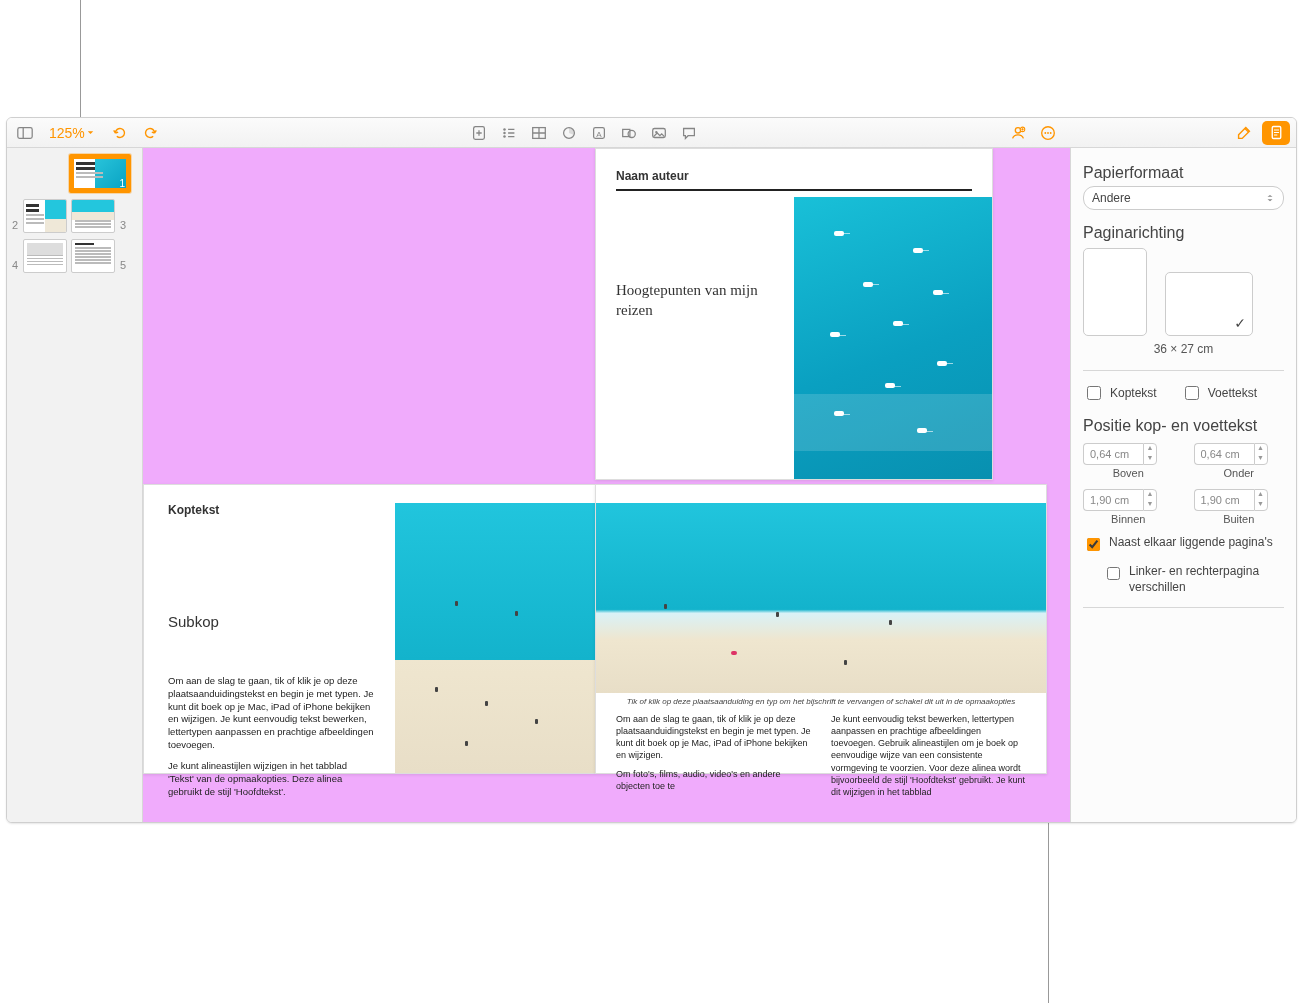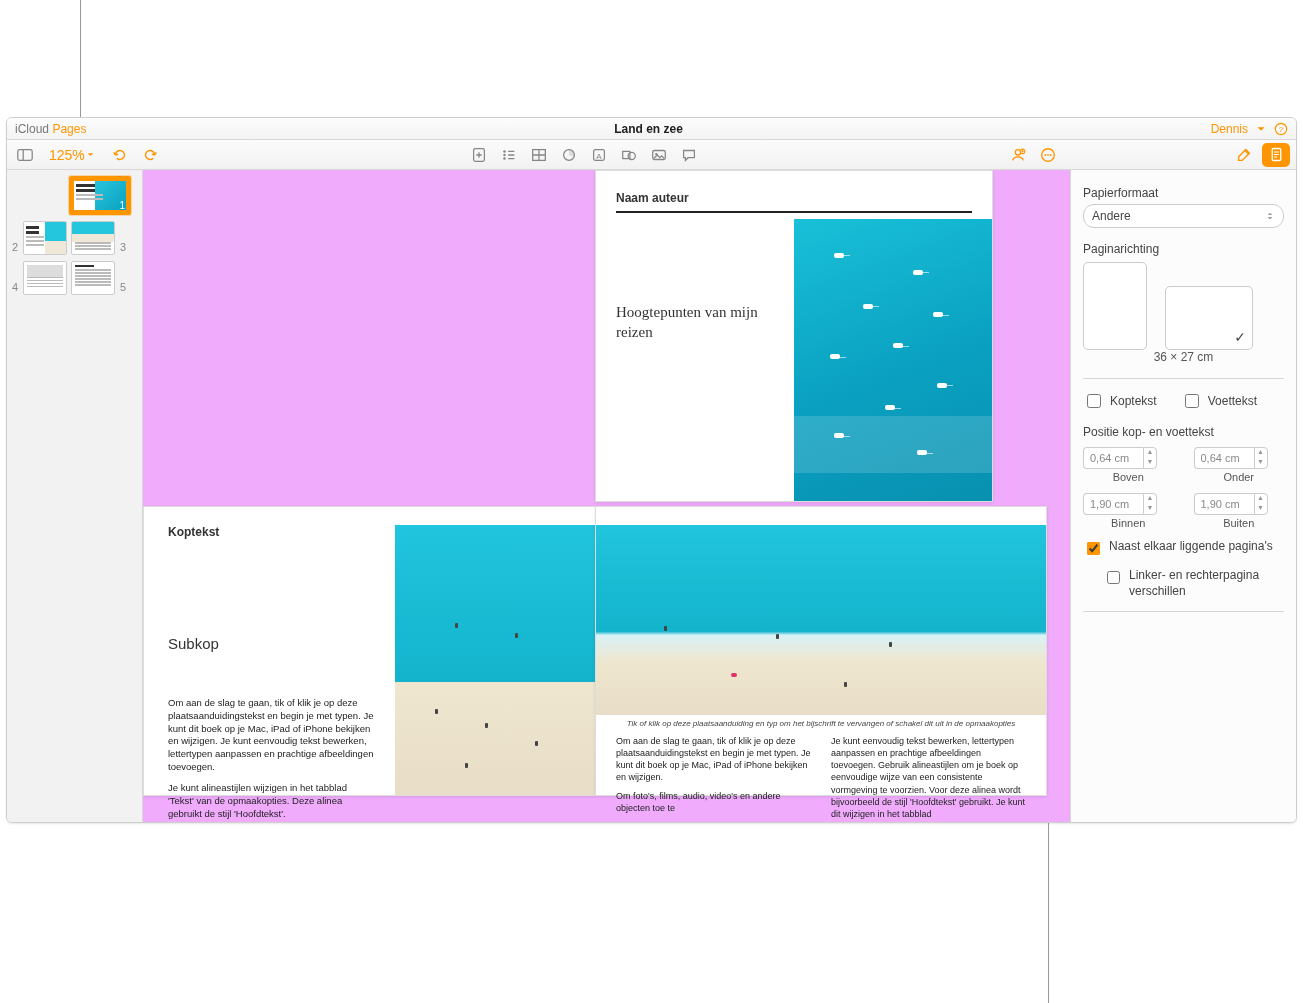--- a/index.html
+++ b/index.html
@@ -185,37 +185,37 @@
     flex-direction:column;
     font-size:12px;
     color:#444;
   }
   .insp-tab {
     height:28px; line-height:28px; text-align:center;
     border-bottom:1px solid var(--border);
     font-size:12px; color:#333;
   }
   .insp-body { padding:10px 12px; overflow:auto; }
-  .insp-label { font-size:12px; color:#444; margin:6px 0 4px; }
+  .insp-label { font-size:16px; color:#444; margin:6px 0 4px; }
   .insp-select {
     display:flex; align-items:center; justify-content:space-between;
     height:24px; width:100%;
     border:1px solid #ccc; border-radius:11px;
     padding:0 8px; background:#fff; font-size:12px;
   }
   .orient-row { display:flex; gap:18px; margin-top:6px; }
   .orient-opt {
     border:1px solid #ccc; border-radius:5px;
     background:#fff; position:relative;
     display:flex; align-items:flex-end; justify-content:flex-end;
   }
   .orient-portrait { width:64px; height:88px; }
   .orient-landscape{ width:88px; height:64px; margin-top:24px;}
   .orient-check { position:absolute; right:6px; bottom:4px; font-size:14px; }
-  .orient-dim { text-align:center; font-size:12px; color:#555; }
+  .orient-dim { text-align:center; font-size:12px; color:#555; margin-top:6px;}
   .chk-row { display:flex; gap:24px; margin-top:14px; align-items:center;}
   .chk { display:flex; align-items:center; gap:6px; }
   .chk input { width:14px; height:14px; accent-color: var(--orange);}
   .hf-grid { display:grid; grid-template-columns:1fr 1fr; gap:10px 20px; margin-top:8px;}
   .stepper{ display:flex; align-items:center; }
   .stepper input{
     width:60px; height:22px; border:1px solid #ccc; border-right:none;
     border-radius:4px 0 0 4px; font-size:11px; padding:0 6px; color:#888; background:#fff;
   }
   .stepper .arrows{
@@ -235,37 +235,20 @@
 
 </style>
 </head>
 <body>
 
 <div class="callout top"></div>
 <div class="callout bot"></div>
 
 <div class="app-window">
 
-  <div class="titlebar">
-    <div class="brand">
-      <span class="icloud">iCloud</span>
-      <span class="pages">Pages</span>
-    </div>
-    <div class="title">Land en zee</div>
-    <div class="user">
-      <span>Dennis</span>
-      <svg viewBox="0 0 16 16">
-          <path fill="currentColor" d="M4 6l4 4 4-4z"></path>
-        </svg>
-      <svg viewBox="0 0 16 16">
-          <circle cx="8" cy="8" r="6.5" fill="none" stroke="currentColor" stroke-width="1.3"></circle>
-          <text x="8" y="11" text-anchor="middle" font-size="9" fill="currentColor">?</text>
-        </svg>
-    </div>
-  </div>
 
   <div class="toolbar">
     <div class="tool-btn">
       <svg viewBox="0 0 20 20">
           <rect x="2" y="4" width="16" height="12" rx="2" fill="none" stroke="currentColor" stroke-width="1.4"></rect>
           <line x1="8" y1="4" x2="8" y2="16" stroke="currentColor" stroke-width="1.4"></line>
         </svg>
     </div>
     <div class="zoom-select">
       <span>125%</span>

